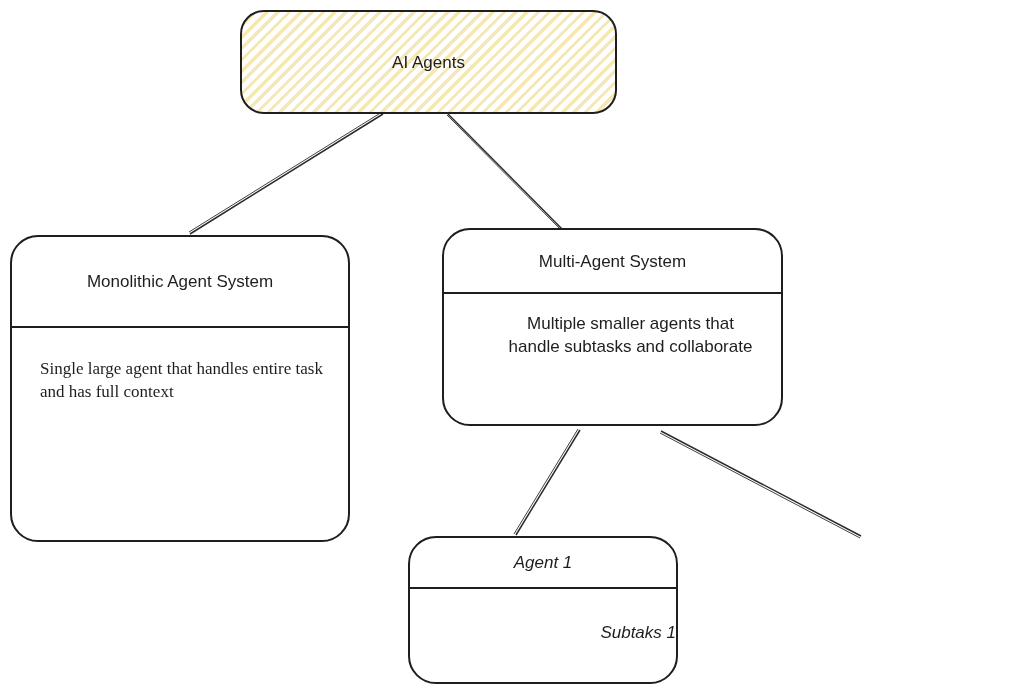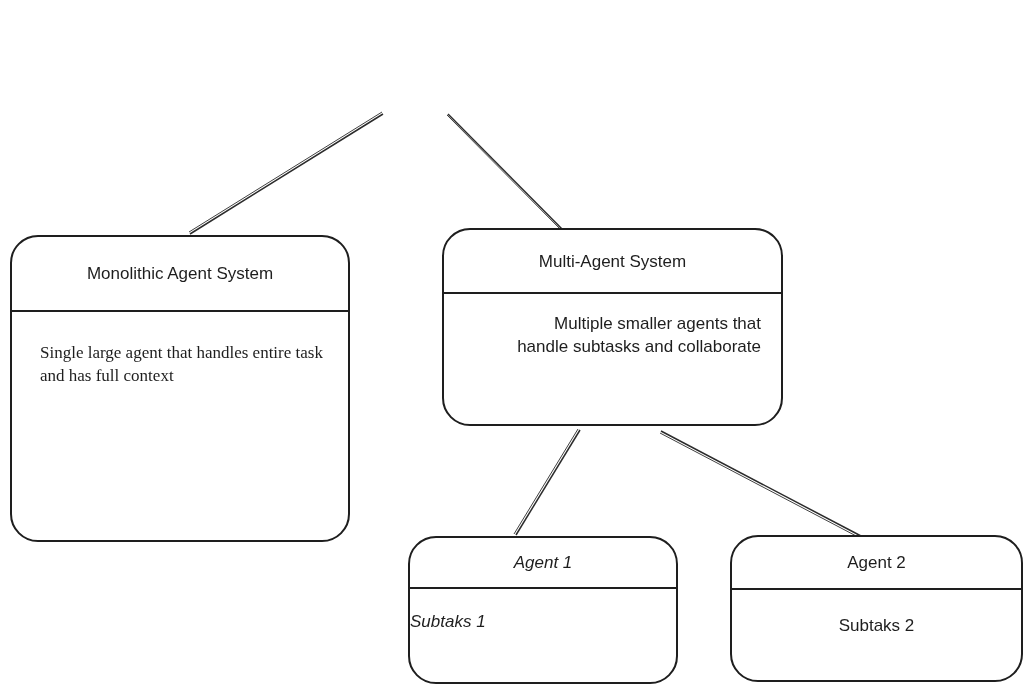--- a/index.html
+++ b/index.html
@@ -54,39 +54,39 @@
       repeating-linear-gradient(135deg,
         #f6e8b4 0px, #f6e8b4 3.2px,
         #ffffff 3.2px, #ffffff 8px);
   }
   
   #node-monolithic {
     left: 10px; top: 235px;
     width: 340px; height: 307px;
     border-radius: 28px;
   }
-  #node-monolithic .node-header { height: 75px; }
+  #node-monolithic .node-header { height: 91px; }
   #node-monolithic .node-body { padding: 29px 18px 0 28px; text-align: left; font-family: Liberation Serif, serif; }
   
   #node-multi {
     left: 442px; top: 228px;
     width: 341px; height: 198px;
     border-radius: 28px;
   }
   #node-multi .node-header { height: 64px; }
-  #node-multi .node-body { padding: 18px 20px 0 16px; text-align: right; margin-left: 40px; }
+  #node-multi .node-body { padding: 18px 20px 0 16px; text-align: center; margin-left: 40px; }
   
   #node-agent1 {
     left: 408px; top: 536px;
     width: 270px; height: 148px;
     border-radius: 28px;
     font-style: italic;
   }
   #node-agent1 .node-header { height: 51px; }
-  #node-agent1 .node-body { padding-top: 21px; text-align: left; }
+  #node-agent1 .node-body { padding-top: 32px; text-align: right; }
   
   #node-agent2 {
     left: 730px; top: 535px;
     width: 293px; height: 147px;
     border-radius: 28px;
   }
   #node-agent2 .node-header { height: 53px; }
   #node-agent2 .node-body { padding-top: 24px; text-align: center; }
 
   .edge-line {
@@ -115,34 +115,33 @@
       <line class="edge-line" x1="580" y1="430" x2="516" y2="535" stroke-width="1.5"></line>
       <line class="edge-line" x1="578" y1="429" x2="514" y2="534" stroke-width="0.9"></line>
     </g>
 
     <g>
       <line class="edge-line" x1="661" y1="431" x2="861" y2="536" stroke-width="1.5"></line>
       <line class="edge-line" x1="660" y1="433" x2="860" y2="538" stroke-width="0.9"></line>
     </g>
   </svg>
 
+  <div class="node" id="node-root">
+    <span>AI Agents</span>
+  </div>
 
   <div class="node" id="node-monolithic">
     <div class="node-header">Monolithic Agent System</div>
     <div class="node-body">Single large agent that handles entire task and has full context</div>
   </div>
 
   <div class="node" id="node-multi">
     <div class="node-header">Multi-Agent System</div>
     <div class="node-body">Multiple smaller agents that handle subtasks and collaborate</div>
   </div>
 
   <div class="node" id="node-agent1">
     <div class="node-header">Agent 1</div>
     <div class="node-body">Subtaks 1</div>
   </div>
 
-  <div class="node" id="node-agent2">
-    <div class="node-header">Agent 2</div>
-    <div class="node-body">Subtaks 2</div>
-  </div>
 
 </div>
 
 </body></html>

